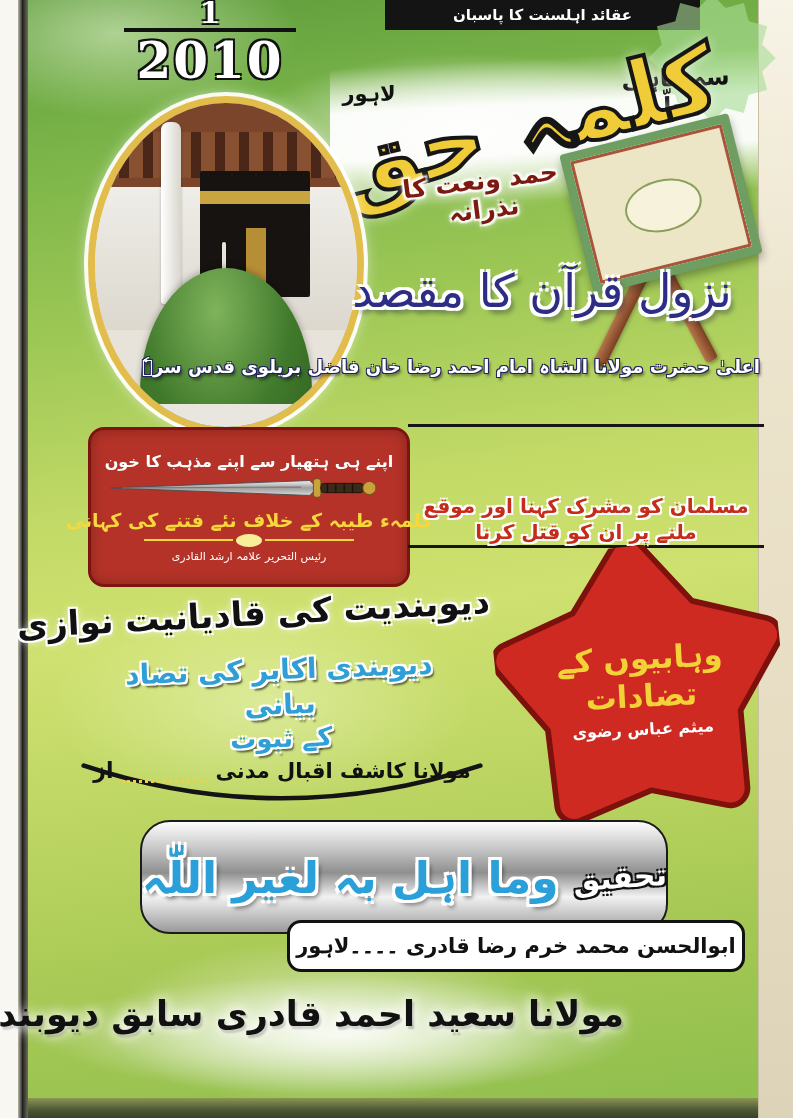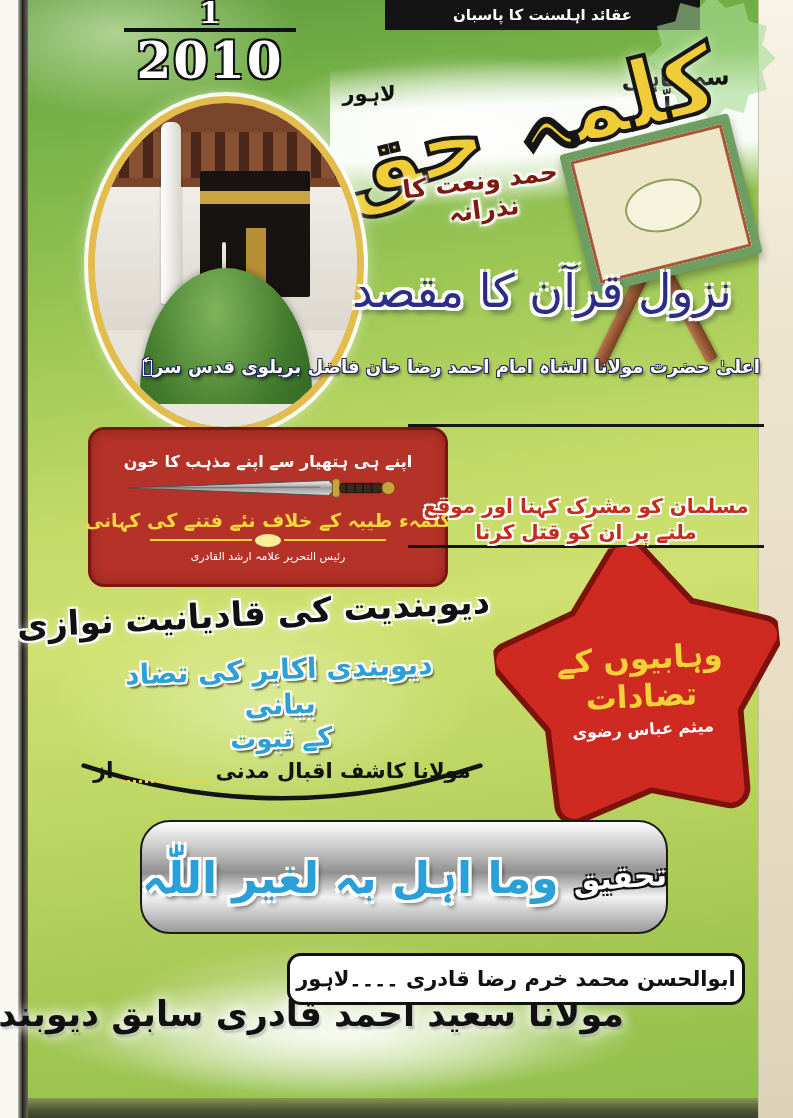--- a/index.html
+++ b/index.html
@@ -89,21 +89,21 @@
 
   
   .nuzool-title{left:352px;top:264px;width:380px;font-size:46px;font-weight:normal;color:#2d2d86;
       direction:rtl;text-align:center;white-space:nowrap;
       text-shadow:-3px -3px 0 #fff,3px -3px 0 #fff,-3px 3px 0 #fff,3px 3px 0 #fff,5px 6px 5px rgba(20,20,60,.45);}
   .nuzool-author{left:330px;top:356px;width:430px;font-size:18px;font-weight:bold;color:#fff;
       direction:rtl;text-align:center;white-space:nowrap;
       text-shadow:-1px -1px 0 #23235e,1px -1px 0 #23235e,-1px 1px 0 #23235e,1px 1px 0 #23235e,2px 3px 3px rgba(0,0,0,.5);}
 
   
-  .sword-box{left:88px;top:427px;width:360px;height:160px;background:#b43227;
+  .sword-box{left:88px;top:427px;width:322px;height:160px;background:#b43227;
       border:3px solid #7d1410;border-radius:16px;box-shadow:inset 0 0 12px rgba(0,0,0,.25);
       display:flex;flex-direction:column;align-items:center;justify-content:center;gap:3px;padding:4px 8px;box-sizing:border-box;}
   .sb-line1{color:#fff;font-size:16px;font-weight:bold;direction:rtl;white-space:nowrap;}
   .sb-line2{color:#f7d73e;font-size:19px;font-weight:bold;direction:rtl;white-space:nowrap;}
   .sb-divider{display:flex;align-items:center;width:70%;}
   .sb-divider .bar{flex:1;height:2px;background:#f7d73e;}
   .sb-divider .dot{width:26px;height:13px;border-radius:50%;background:#f9ef9a;margin:0 3px;}
   .sb-author{color:#fff;font-size:11px;direction:rtl;white-space:nowrap;}
 
   
@@ -143,21 +143,21 @@
   .silver-band{left:140px;top:820px;width:528px;height:114px;border-radius:30px;
       border:2px solid #1c1c1c;box-sizing:border-box;
       background:linear-gradient(180deg,#fdfdfd 0%,#cccccc 22%,#8f8f8f 46%,#f2f2f2 68%,#9a9a9a 100%);
       display:flex;flex-direction:row-reverse;align-items:center;justify-content:center;gap:14px;padding:0 16px;}
   .tq-label{color:#fff;font-size:30px;font-weight:bold;direction:rtl;
       text-shadow:-2px -2px 0 #111,2px -2px 0 #111,-2px 2px 0 #111,2px 2px 0 #111;transform:rotate(-4deg);}
   .tq-title{color:#2b9fd8;font-size:44px;font-weight:bold;direction:rtl;white-space:nowrap;
       text-shadow:-3px -3px 0 #fff,3px -3px 0 #fff,-3px 3px 0 #fff,3px 3px 0 #fff,4px 5px 4px rgba(0,0,0,.45);}
   .tq-author-box{left:287px;top:920px;width:458px;height:52px;background:#fff;
       border:3px solid #111;border-radius:14px;box-sizing:border-box;z-index:5;
-      display:flex;align-items:center;justify-content:center;margin-top:33px;}
+      display:flex;align-items:center;justify-content:center;}
   .tq-author-box .a{color:#111;font-size:21px;font-weight:bold;direction:rtl;white-space:nowrap;}
 
   
   .bottom-glow{left:40px;top:975px;width:600px;height:120px;
       background:radial-gradient(ellipse at 50% 50%,rgba(255,255,255,.85),rgba(255,255,255,0) 70%);}
   .bottom-headline{left:44px;top:994px;width:580px;font-size:35px;font-weight:bold;color:#111;
       direction:rtl;text-align:center;white-space:nowrap;
       text-shadow:0 0 12px #fff,0 0 18px #fff,2px 3px 2px rgba(0,0,0,.3);}
 </style>
 </head>

